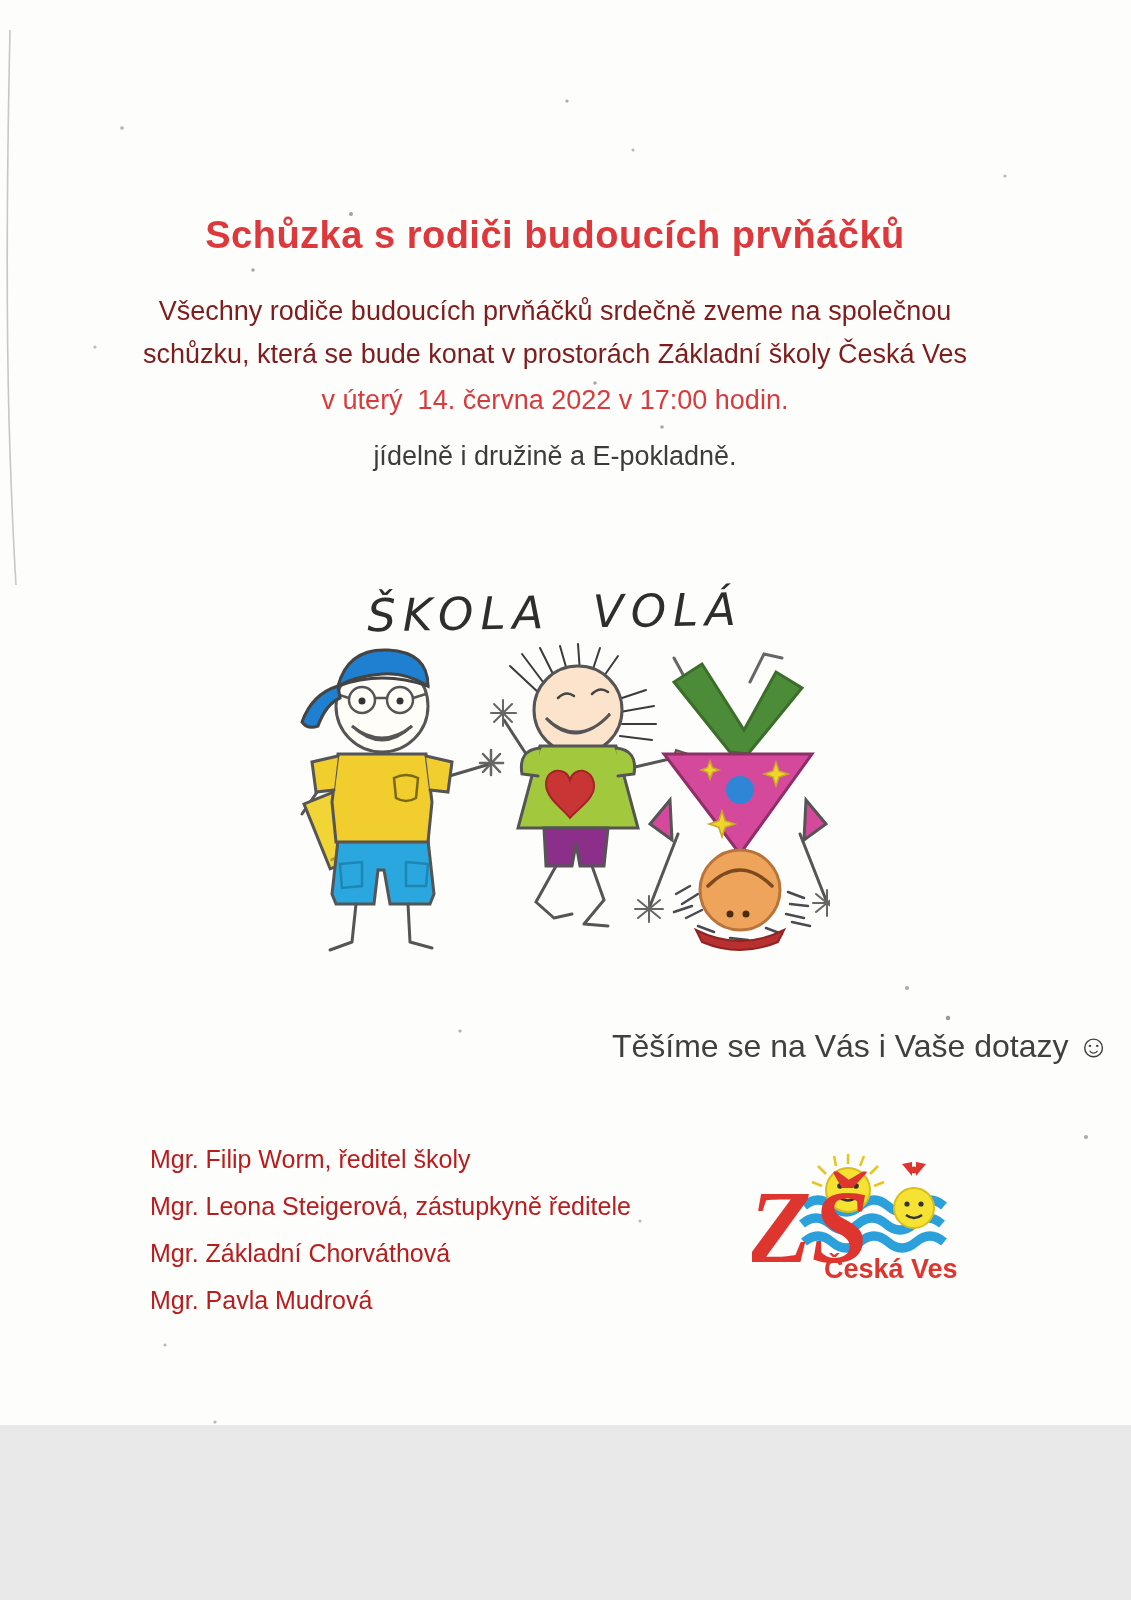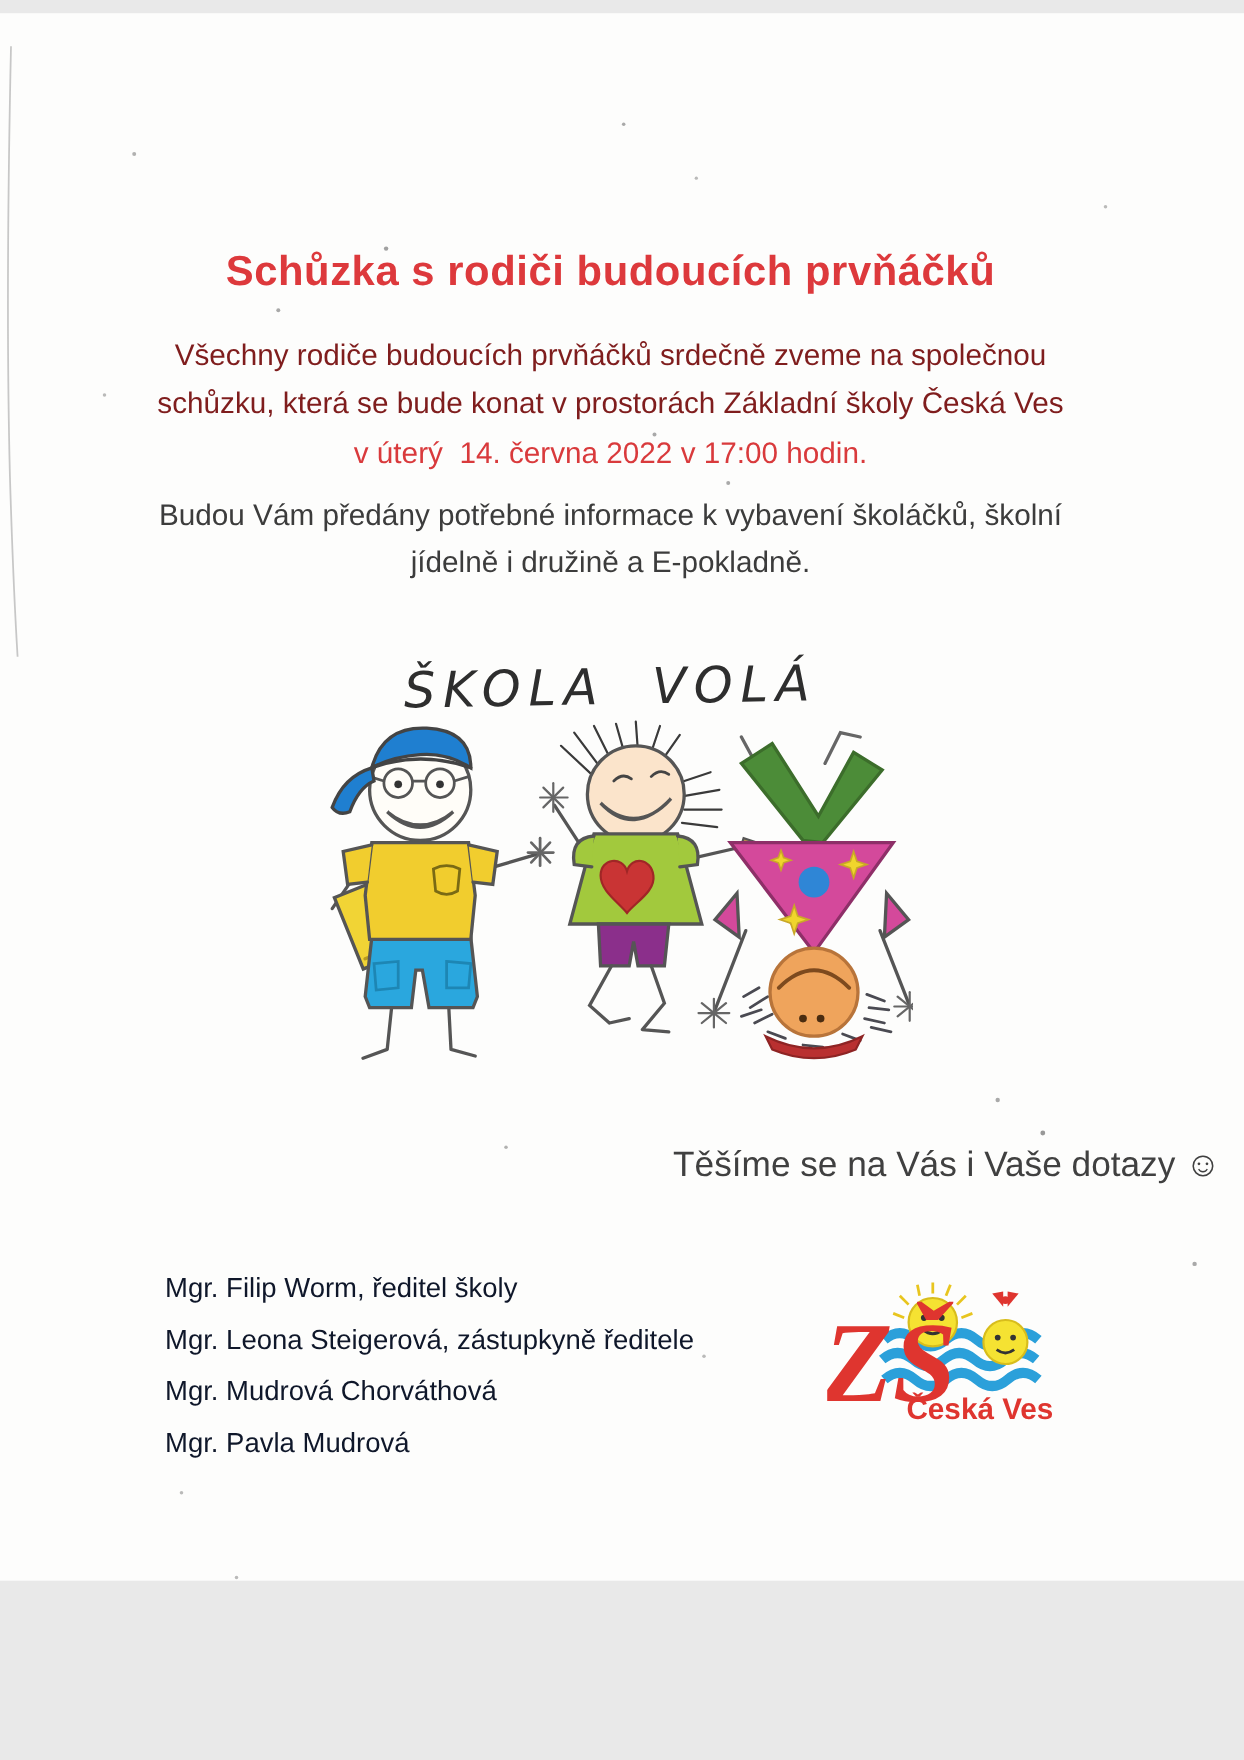--- a/index.html
+++ b/index.html
@@ -1,19 +1,19 @@
 <!DOCTYPE html>
 <html><head>
 <meta charset="utf-8">
 <style>
   html,body{margin:0;padding:0;background:#e9e9e9;}
   .page{
     position:relative;
     width:1131px;height:1425px;
-    margin:12px auto;
+    margin:0 auto;
     background:#fdfdfc;
     overflow:hidden;
     font-family:"Liberation Sans", sans-serif;
     color:#3a3a3a;
   }
   .abs{position:absolute;}
   .centered{left:0;width:1110px;text-align:center;}
   .title{
     top:214px;
     font-size:38px;
@@ -53,42 +53,41 @@
   }
   .closing{
     top:1028px;
     font-size:32px;
     color:#404040;
     text-align:right;
   }
   .signatures{
     left:150px;top:1146px;
     font-size:25px;
-    color:#0f172a;
+    color:#b91c1c;
   }
   .signature-line{margin:0 0 21px 0;line-height:26px;}
   .illustration{left:278px;top:642px;}
   .logo{left:752px;top:1150px;}
 </style>
 </head>
 <body>
 
 <div class="page">
 
   <div class="abs centered title">Schůzka s rodiči budoucích prvňáčků</div>
 
   <div class="abs centered intro">
     <div>Všechny rodiče budoucích prvňáčků srdečně zveme na společnou</div>
     <div>schůzku, která se bude konat v prostorách Základní školy Česká Ves</div>
   </div>
 
   <div class="abs centered date-line">v úterý  14. června 2022 v 17:00 hodin.</div>
 
   <div class="abs centered info">
-    <div>Budou Vám předány potřebné informace k vybavení školáčků, školní</div>
     <div>jídelně i družině a E-pokladně.</div>
   </div>
 
   <div class="abs centered caption">ŠKOLA  VOLÁ</div>
 
   <svg class="abs illustration" width="552" height="330" viewBox="0 0 552 330">
 
     <g stroke-linecap="round">
 
       <path d="M168,135 L212,122" stroke="#555" stroke-width="3" fill="none"></path>
@@ -231,21 +230,21 @@
       <circle cx="452" cy="272" r="3.5" fill="#4a2c10"></circle>
         <circle cx="468" cy="272" r="3.5" fill="#4a2c10"></circle>
     </g>
   </svg>
 
   <div class="abs centered closing">Těšíme se na Vás i Vaše dotazy ☺</div>
 
   <div class="abs signatures">
     <p class="signature-line">Mgr. Filip Worm, ředitel školy</p>
     <p class="signature-line">Mgr. Leona Steigerová, zástupkyně ředitele</p>
-    <p class="signature-line">Mgr. Mudrová Chorváthová</p>
+    <p class="signature-line">Mgr. Základní Chorváthová</p>
     <p class="signature-line">Mgr. Pavla Mudrová</p>
   </div>
 
   <svg class="abs logo" width="205" height="135" viewBox="0 0 205 135">
 
     <g fill="none" stroke="#2ba0da" stroke-width="9">
       <path d="M52,56 Q66,44 80,56 Q94,68 108,56 Q122,44 136,56 Q150,68 164,56 Q178,44 192,56"></path>
       <path d="M50,74 Q64,62 78,74 Q92,86 106,74 Q120,62 134,74 Q148,86 162,74 Q176,62 190,74"></path>
       <path d="M52,92 Q66,80 80,92 Q94,104 108,92 Q122,80 136,92 Q150,104 164,92 Q178,80 192,92"></path>
     </g>

